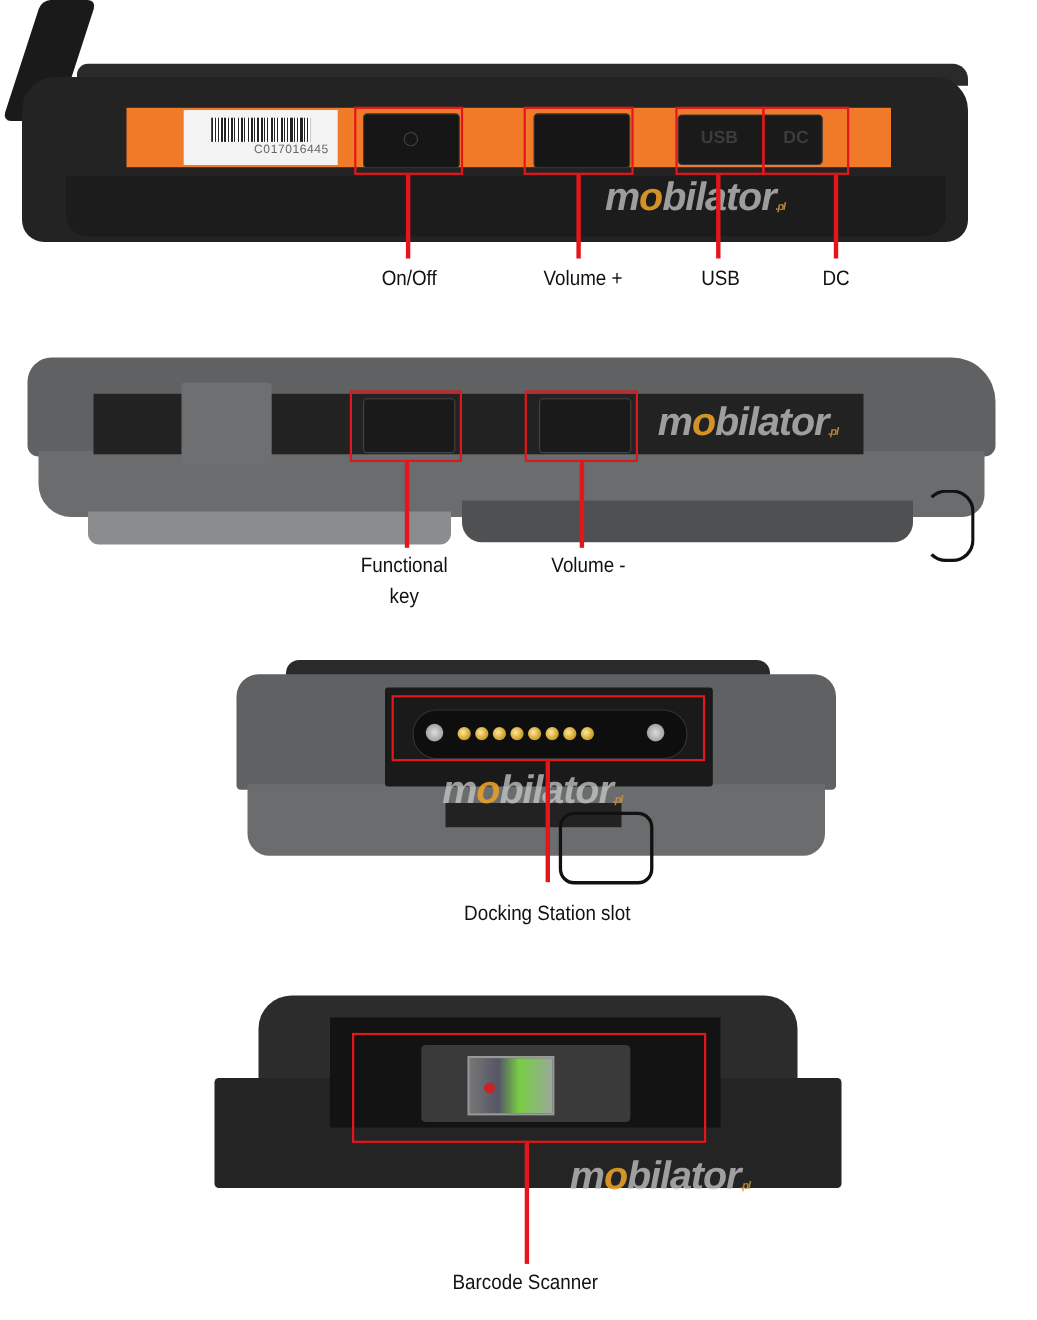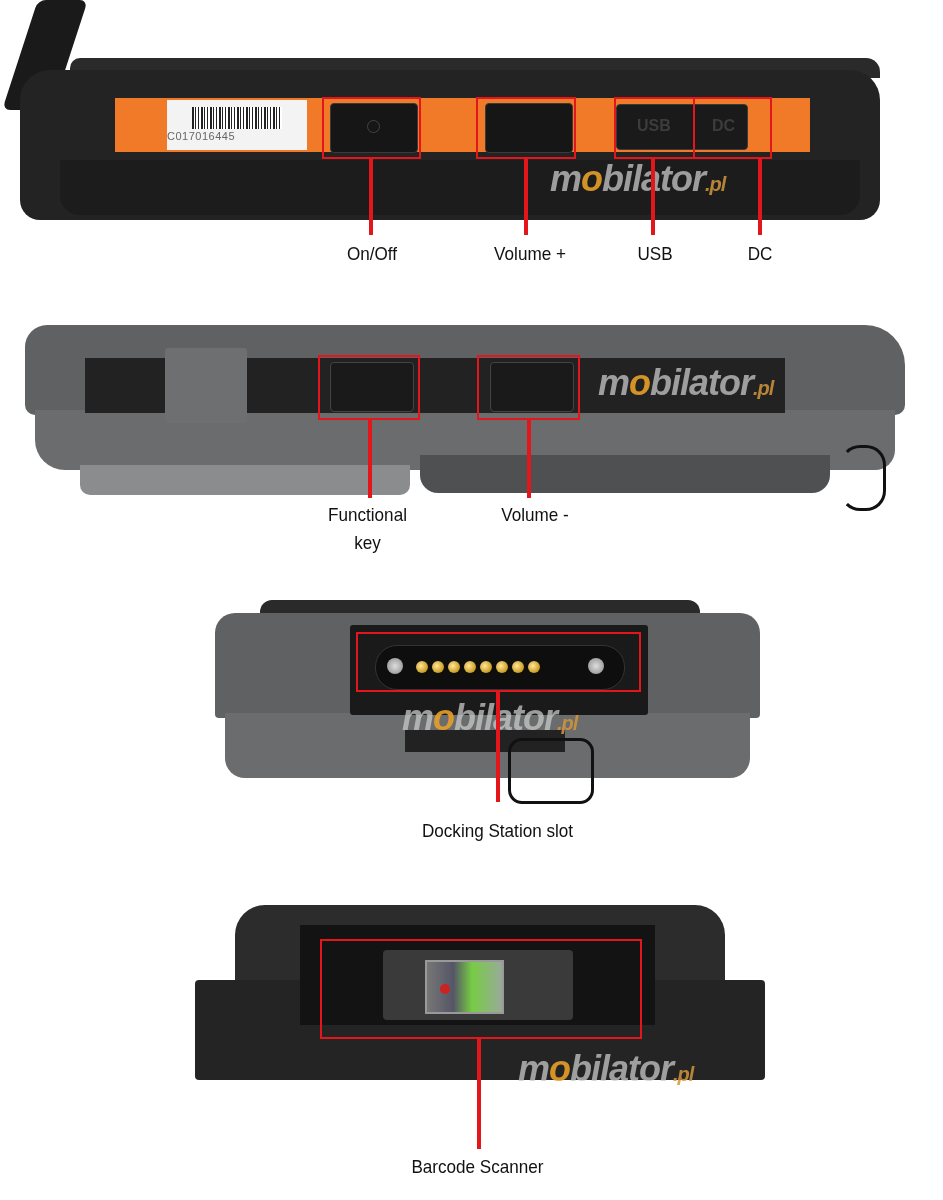--- a/index.html
+++ b/index.html
@@ -2,42 +2,42 @@
 <html><head>
 <meta charset="utf-8">
 <style>
   html,body{margin:0;padding:0;background:#fff;}
   body{width:943px;height:1200px;position:relative;overflow:hidden;font-family:"Liberation Sans",sans-serif;}
   .abs{position:absolute;}
   .label{position:absolute;font-family:"Liberation Sans",sans-serif;font-size:19px;color:#111;text-align:center;transform:scaleX(0.9);line-height:26px;}
   .redbox{position:absolute;border:2px solid #e3171b;box-sizing:border-box;}
   .redline{position:absolute;width:4px;background:#e3171b;}
   .wm{position:absolute;font-family:"Liberation Sans",sans-serif;font-weight:bold;font-style:italic;font-size:36px;color:rgba(200,200,200,0.75);letter-spacing:-1px;}
-  .wm .pl{font-size:20px;color:rgba(210,150,60,0.85);}
+  .wm .pl{font-size:10px;color:rgba(210,150,60,0.85);}
   .wm .o{color:rgba(232,160,40,0.9);}
   .pin{position:absolute;width:12px;height:12px;border-radius:50%;background:radial-gradient(circle at 40% 40%,#ffe79a,#c99a1e 70%);}
   .screw{position:absolute;width:16px;height:16px;border-radius:50%;background:radial-gradient(circle,#ddd,#888);}
 </style>
 </head>
 <body>
 
 <div>
 
   <div class="abs" style="left:20px;top:0;width:50px;height:110px;background:#1a1a1a;transform:skewX(-18deg);border-radius:8px;"></div>
 
   <div class="abs" style="left:70px;top:58px;width:810px;height:20px;background:#2a2a2a;border-radius:10px 14px 0 0;"></div>
 
   <div class="abs" style="left:20px;top:70px;width:860px;height:150px;background:#232323;border-radius:30px 30px 20px 20px;"></div>
   <div class="abs" style="left:60px;top:160px;width:800px;height:55px;background:#1c1c1c;border-radius:0 0 20px 20px;"></div>
 
   <div class="abs" style="left:115px;top:98px;width:695px;height:54px;background:#f07a28;"></div>
 
   <div class="abs" style="left:167px;top:100px;width:140px;height:50px;background:#f3f3f3;">
     <div class="abs" style="left:25px;top:7px;width:90px;height:22px;background:repeating-linear-gradient(90deg,#222 0 2px,#fff 2px 3px,#222 3px 4px,#fff 4px 6px,#222 6px 7px,#fff 7px 9px);"></div>
-    <div class="abs" style="left:0;top:30px;width:132px;text-align:left;font-size:11px;color:#666;letter-spacing:0.5px;">C017016445</div>
+    <div class="abs" style="left:0;top:30px;width:132px;text-align:right;font-size:11px;color:#666;letter-spacing:0.5px;">C017016445</div>
   </div>
 
   <div class="abs" style="left:330px;top:103px;width:86px;height:48px;background:#161616;border-radius:4px;border:1px solid #3a3a3a;">
     <div class="abs" style="left:36px;top:16px;width:11px;height:11px;border:1px solid #444;border-radius:50%;"></div>
   </div>
 
   <div class="abs" style="left:485px;top:103px;width:86px;height:48px;background:#161616;border-radius:4px;border:1px solid #3a3a3a;"></div>
 
   <div class="abs" style="left:616px;top:104px;width:130px;height:44px;background:#1a1a1a;border-radius:4px;border:1px solid #3a3a3a;">
     <span class="abs" style="left:20px;top:12px;font-weight:bold;font-size:16px;color:#3c3c3c;">USB</span>

